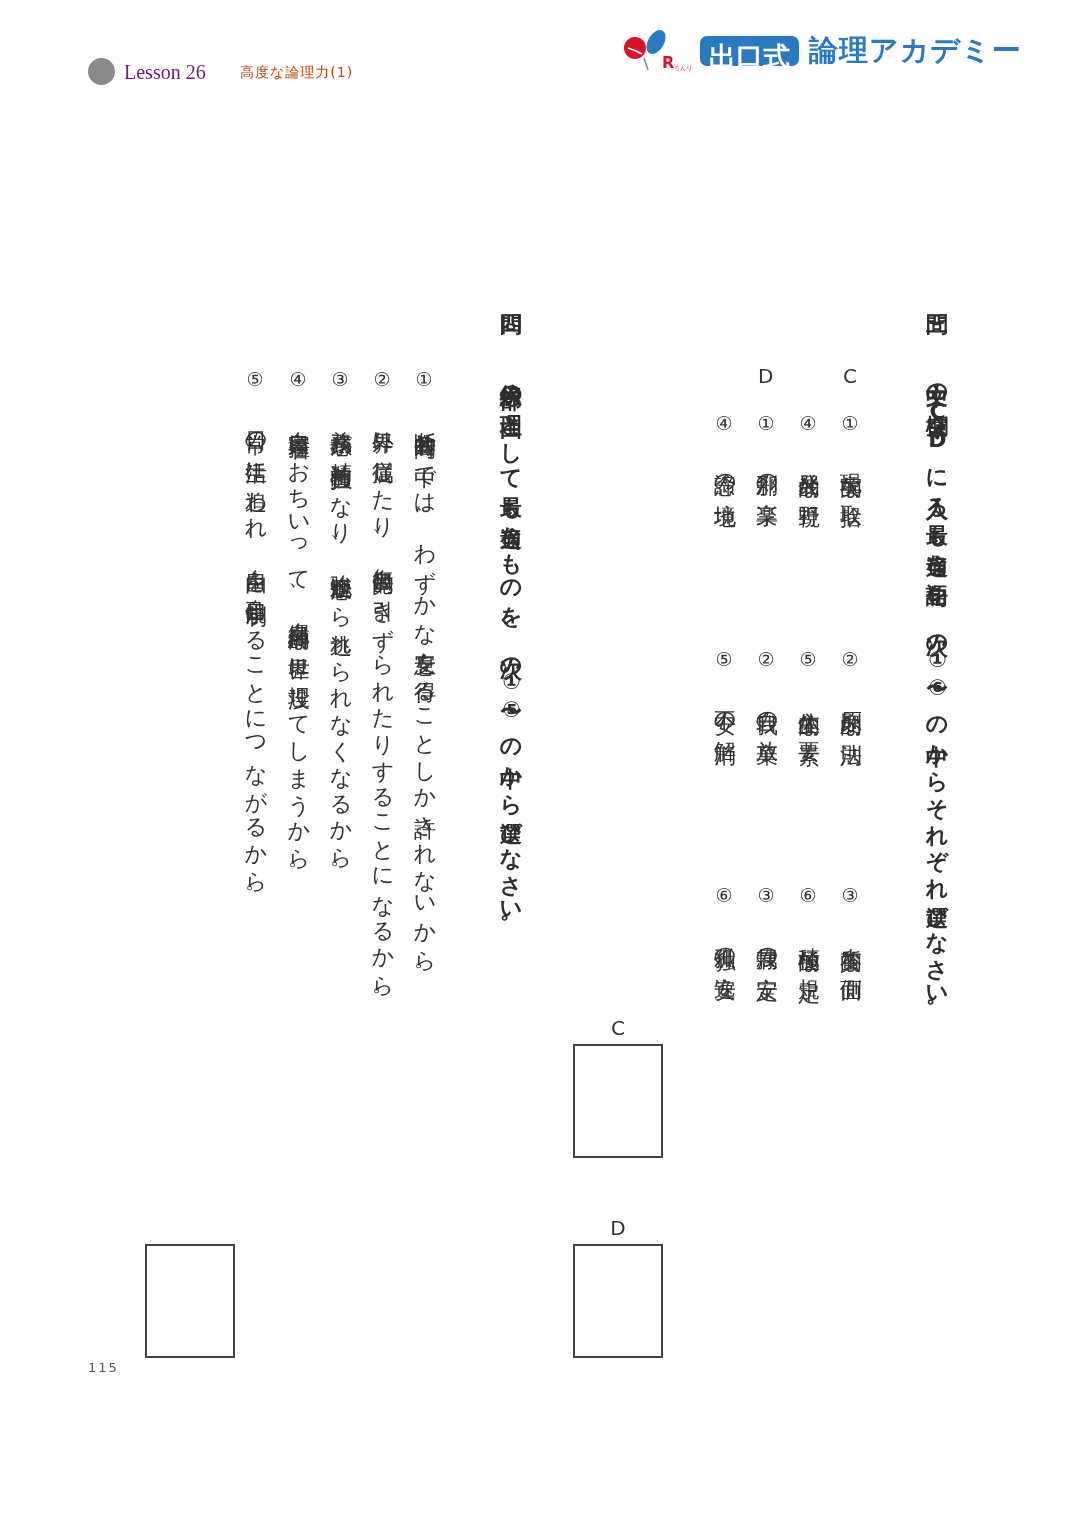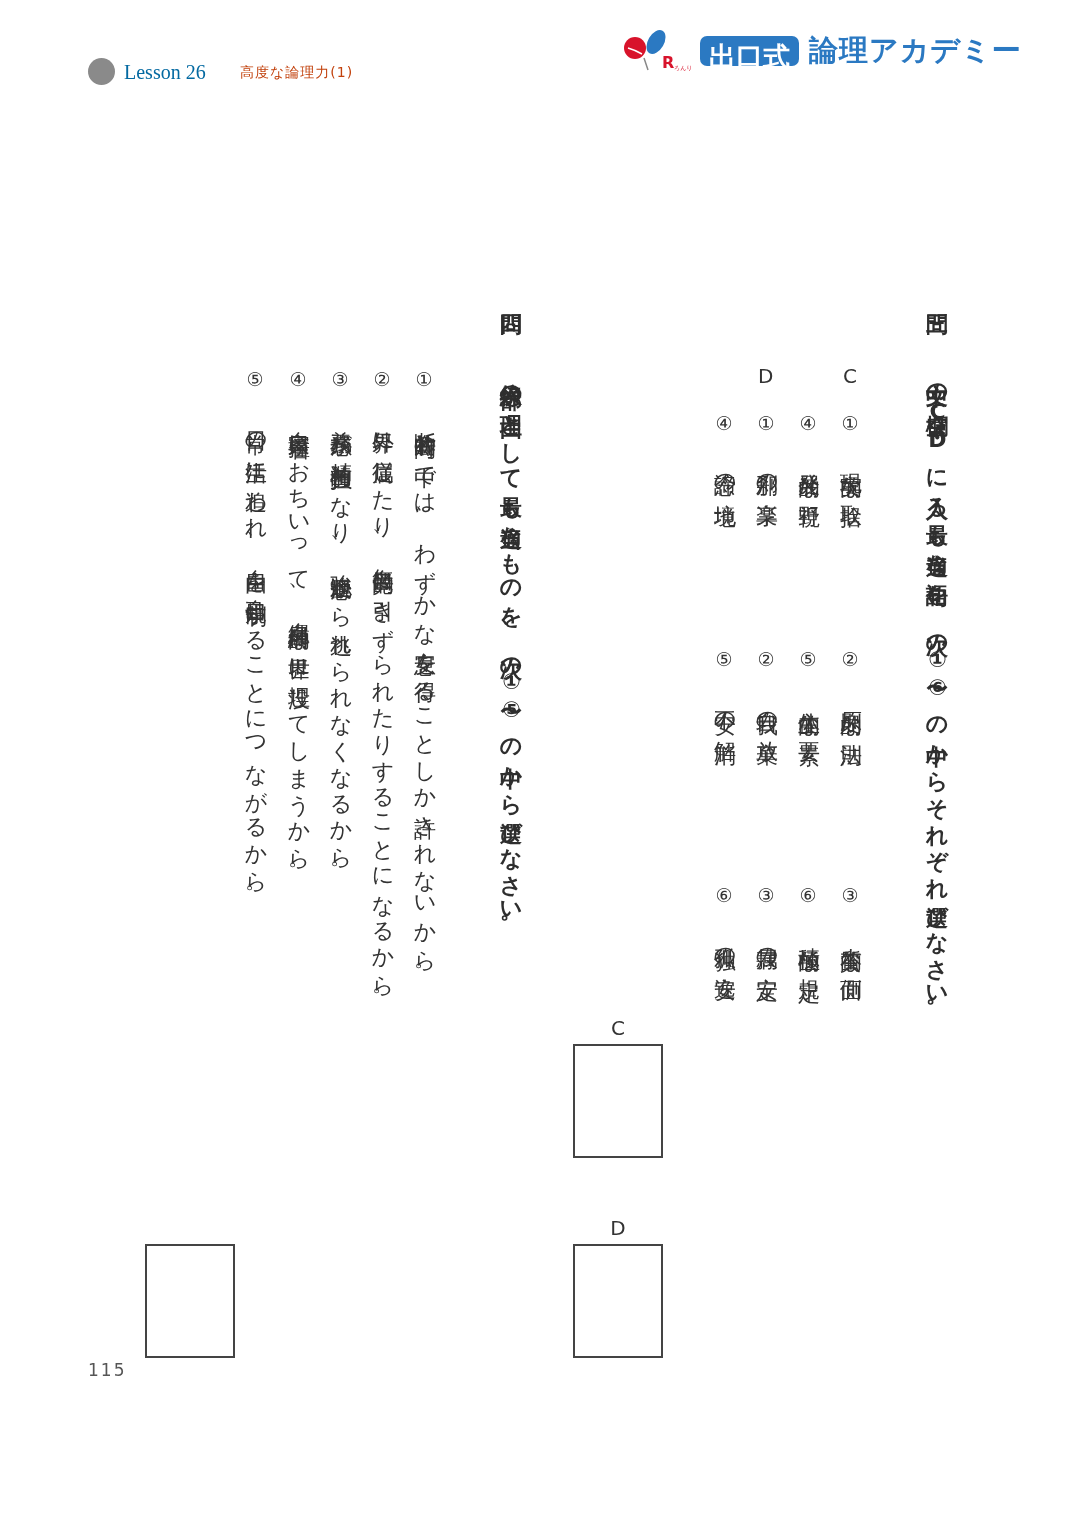--- a/index.html
+++ b/index.html
@@ -1,35 +1,35 @@
 <!DOCTYPE html>
 <html><head>
 <meta charset="utf-8">
 <style>
   html, body { margin: 0; padding: 0; background: #ffffff; }
   body { width: 1075px; height: 1518px; position: relative; overflow: hidden;
          font-family: "DejaVu Serif", "Liberation Serif", serif; color: #2b2b2b; }
   .abs { position: absolute; }
   
   .lesson-dot { left: 88px; top: 58px; width: 27px; height: 27px; border-radius: 50%; background: #8a8a8a; }
-  .lesson-label { left: 124px; top: 58px; font-family: "Liberation Serif", serif; font-size: 20px; color: #0369a1; line-height: 28px; }
+  .lesson-label { left: 124px; top: 58px; font-family: "Liberation Serif", serif; font-size: 20px; color: #701a75; line-height: 28px; }
   .lesson-sub { left: 240px; top: 62px; font-family: "DejaVu Sans", sans-serif; font-size: 14px; color: #c2410c; line-height: 20px; letter-spacing: 1px; }
   .logo { left: 622px; top: 28px; height: 46px; display: flex; align-items: center; }
   .logo-badge { background: #2b79c2; color: #fff; border-radius: 7px; padding: 0 9px; height: 30px; line-height: 42px;
                 font-family: "DejaVu Sans", sans-serif; font-weight: bold; font-size: 27px; margin-left: 6px; }
   .logo-text { color: #2b79c2; font-family: "DejaVu Sans", sans-serif; font-weight: bold; font-size: 29px; margin-left: 10px; letter-spacing: 1px; }
   
   .vt { writing-mode: vertical-rl; text-orientation: upright; white-space: nowrap; }
   .q-heading { font-family: "DejaVu Sans", sans-serif; font-weight: bold; font-size: 22px; letter-spacing: 1.5px; color: #2e2e2e; line-height: 26px; }
   .choice-num { font-size: 19px; color: #333; line-height: 24px; }
   .choice-text { font-size: 22px; letter-spacing: 1.6px; color: #333; line-height: 26px; }
   .group-label { font-family: "DejaVu Sans", sans-serif; font-size: 20px; color: #333; }
   .answer-box { border: 2px solid #444; background: #fff; box-sizing: border-box; }
   .box-label { font-family: "DejaVu Sans", sans-serif; font-size: 20px; color: #333; text-align: center; }
-  .page-num { left: 88px; top: 1360px; font-family: "DejaVu Sans", sans-serif; font-size: 17px; color: #555; letter-spacing: 2px; }
+  .page-num { left: 88px; top: 1360px; font-family: "DejaVu Sans", sans-serif; font-size: 13px; color: #555; letter-spacing: 2px; }
 </style>
 </head>
 <body>
 
 <div class="abs lesson-dot"></div>
 <div class="abs lesson-label">Lesson 26</div>
 <div class="abs lesson-sub">高度な論理力(1)</div>
 
 <div class="abs logo">
   <svg width="72" height="46" viewBox="0 0 72 46">

